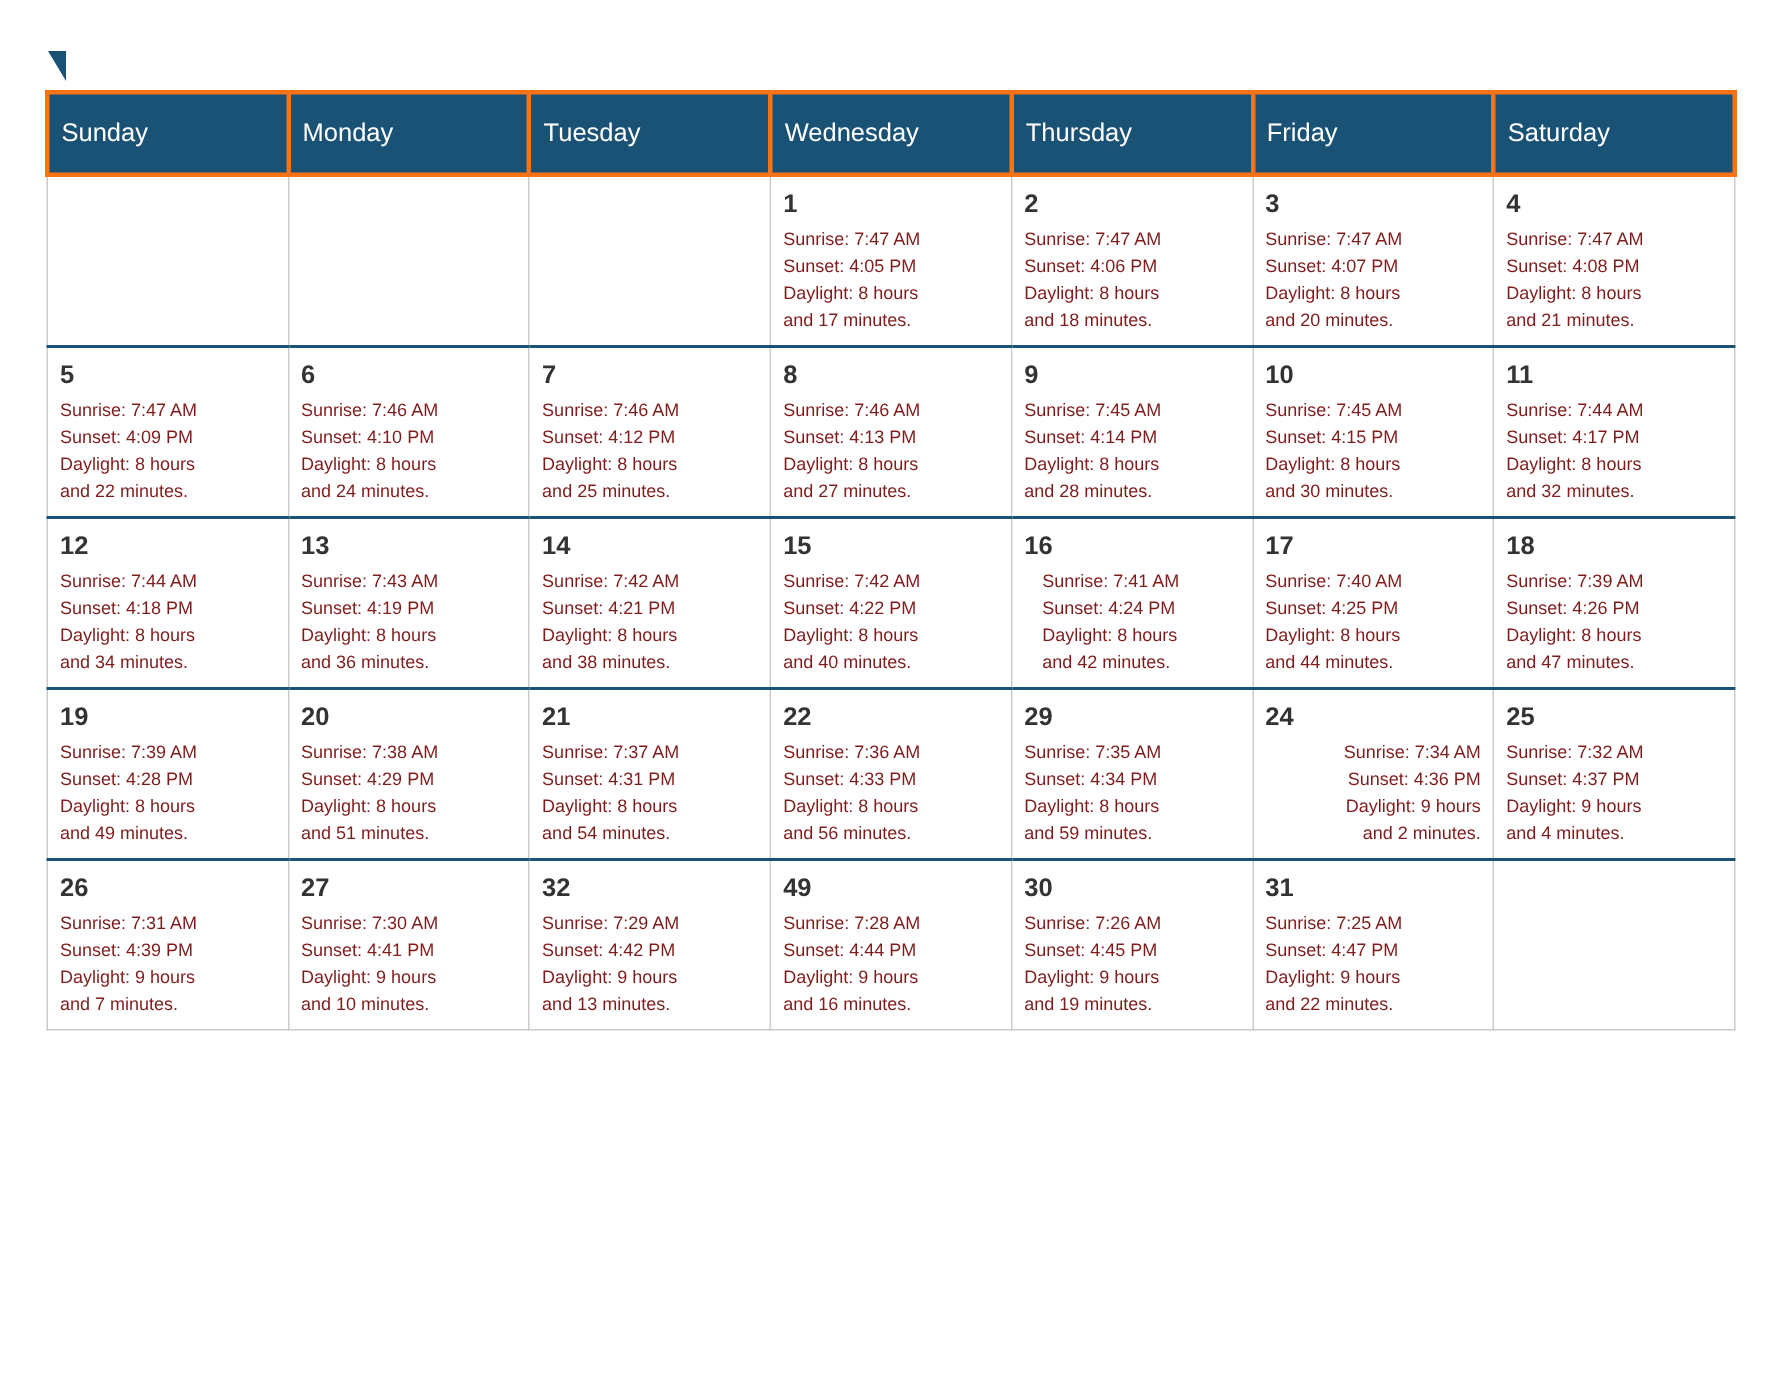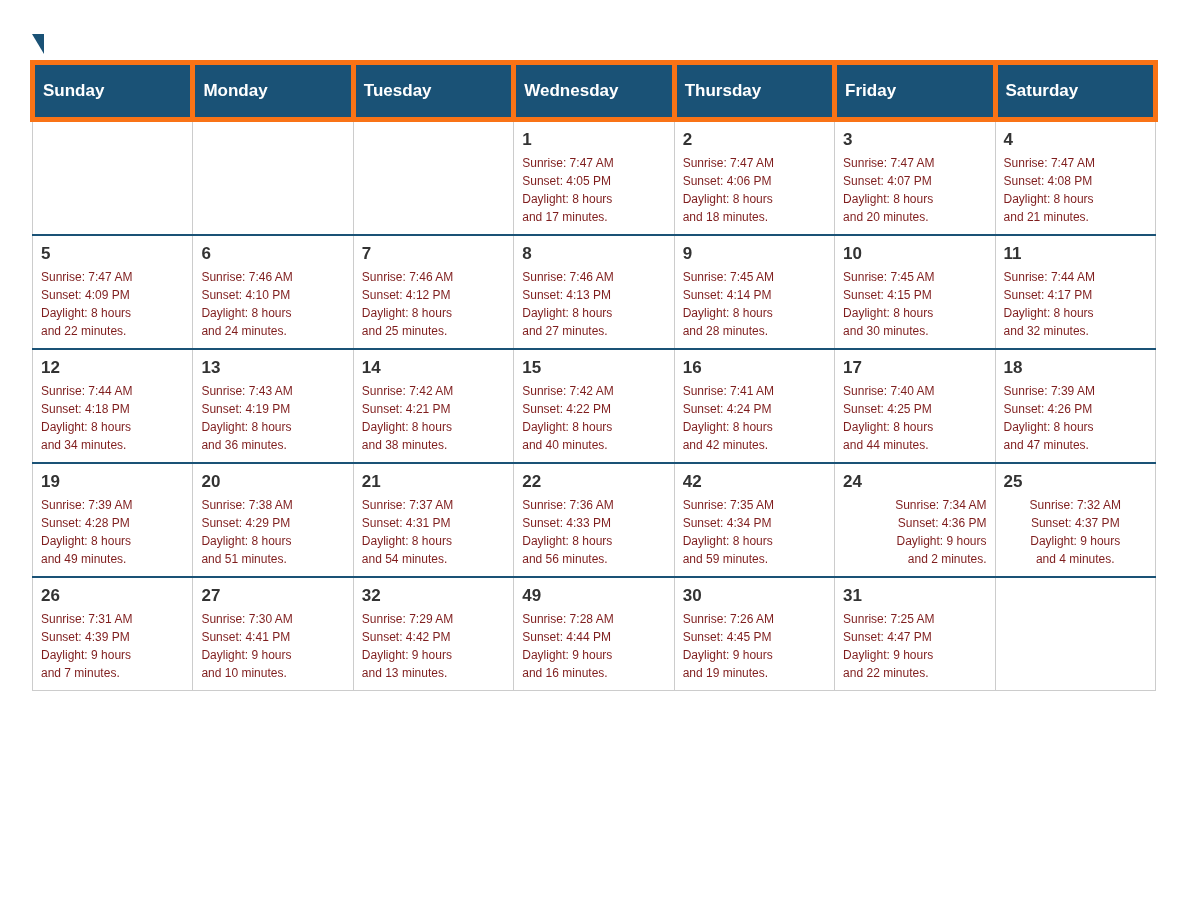--- a/index.html
+++ b/index.html
@@ -64,22 +64,22 @@
       width: 100%;
       border-collapse: collapse;
       margin-top: 10px;
     }
     .calendar th {
       background-color: #1a5276;
       color: #ffffff;
       padding: 16px 8px;
       text-align: left;
       font-size: 17px;
-      font-weight: bold;
-      border: 5px solid #f97316;
+      font-weight: normal;
+      border: 3px solid #f97316;
     }
     .calendar td {
       vertical-align: top;
       padding: 8px;
       border: 1px solid #cccccc;
       width: 14.28%;
       min-height: 110px;
       height: 110px;
     }
     .day-number {
@@ -239,21 +239,21 @@
         </td>
         <td>
           <span class="day-number">15</span>
           <div class="day-info" style="white-space: pre-line;">Sunrise: 7:42 AM
 Sunset: 4:22 PM
 Daylight: 8 hours
 and 40 minutes.</div>
         </td>
         <td>
           <span class="day-number">16</span>
-          <div class="day-info" style="white-space: pre-line;">Sunrise: 7:41 AM
+          <div class="day-info" style="white-space: pre-line; margin-left: 12px;">Sunrise: 7:41 AM
 Sunset: 4:24 PM
 Daylight: 8 hours
 and 42 minutes.</div>
         </td>
         <td>
           <span class="day-number">17</span>
           <div class="day-info" style="white-space: pre-line;">Sunrise: 7:40 AM
 Sunset: 4:25 PM
 Daylight: 8 hours
 and 44 minutes.</div>
@@ -289,36 +289,36 @@
 and 54 minutes.</div>
         </td>
         <td>
           <span class="day-number">22</span>
           <div class="day-info" style="white-space: pre-line;">Sunrise: 7:36 AM
 Sunset: 4:33 PM
 Daylight: 8 hours
 and 56 minutes.</div>
         </td>
         <td>
-          <span class="day-number">42</span>
+          <span class="day-number">29</span>
           <div class="day-info" style="white-space: pre-line;">Sunrise: 7:35 AM
 Sunset: 4:34 PM
 Daylight: 8 hours
 and 59 minutes.</div>
         </td>
         <td>
           <span class="day-number">24</span>
           <div class="day-info" style="white-space: pre-line; text-align: right;">Sunrise: 7:34 AM
 Sunset: 4:36 PM
 Daylight: 9 hours
 and 2 minutes.</div>
         </td>
         <td>
           <span class="day-number">25</span>
-          <div class="day-info" style="white-space: pre-line; text-align: center;">Sunrise: 7:32 AM
+          <div class="day-info" style="white-space: pre-line;">Sunrise: 7:32 AM
 Sunset: 4:37 PM
 Daylight: 9 hours
 and 4 minutes.</div>
         </td>
       </tr>
       <tr class="row-divider">
         <td>
           <span class="day-number">26</span>
           <div class="day-info" style="white-space: pre-line;">Sunrise: 7:31 AM
 Sunset: 4:39 PM

